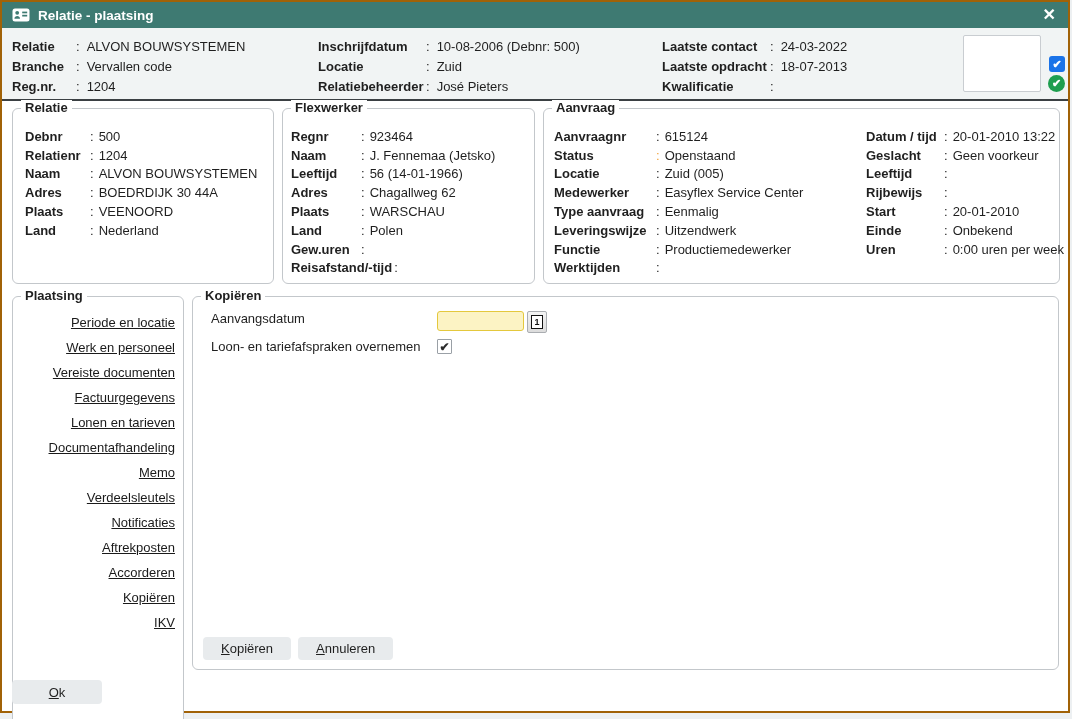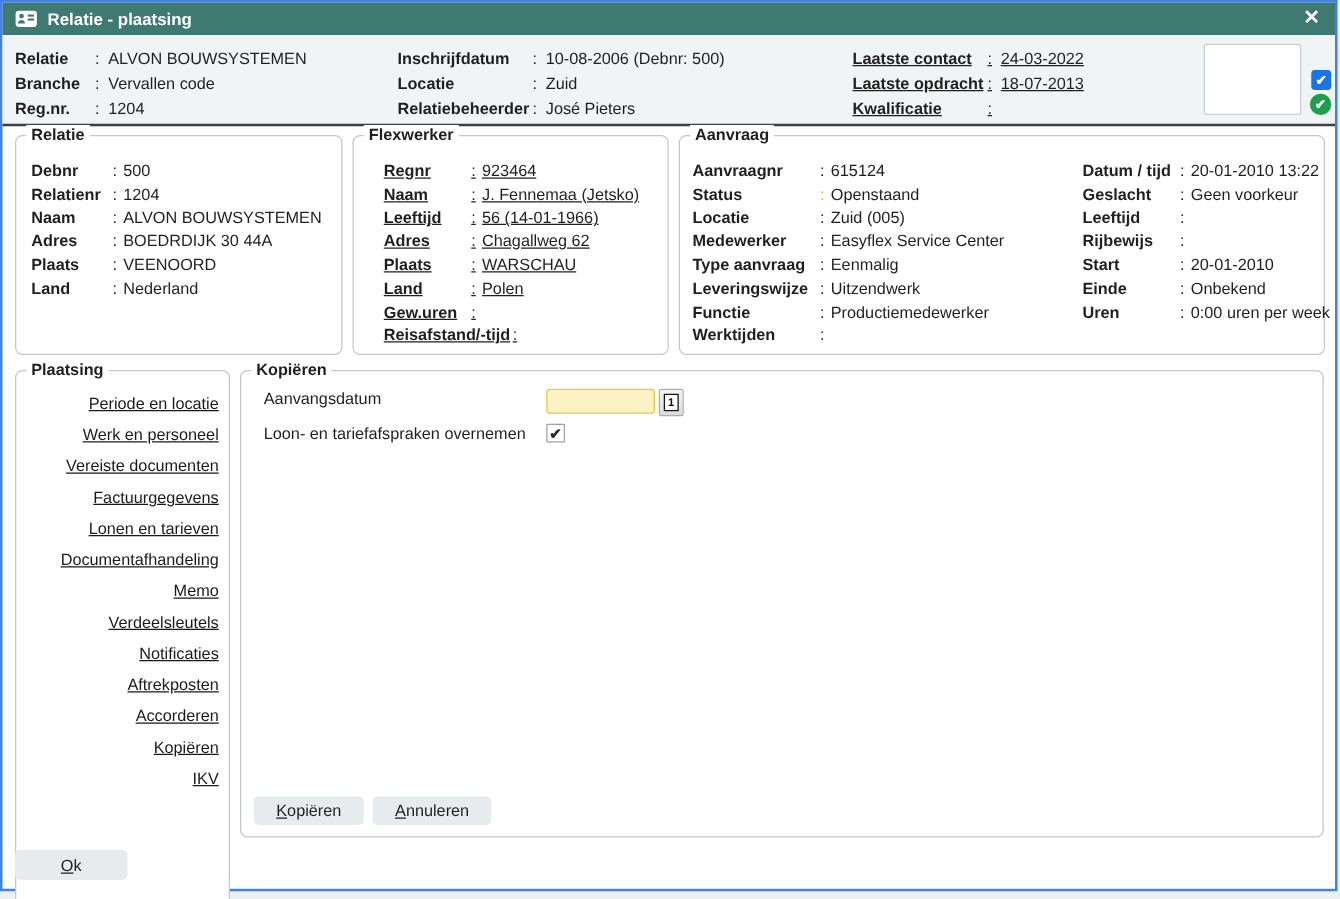--- a/index.html
+++ b/index.html
@@ -1,54 +1,54 @@
 <!DOCTYPE html>
 <html><head>
 <meta charset="utf-8">
 <style>
   * { margin:0; padding:0; box-sizing:border-box; }
   html,body { width:1072px; height:719px; font-family:"Liberation Sans", sans-serif; background:#EDF0F2; }
   body { position:relative; overflow:hidden; color:#1F1F1F; font-size:13px; }
 
   .dialog { position:absolute; left:0; top:0; width:1070px; height:713px;
-            border:2px solid #3b82f6; background:#fff; }
+            border:2px solid #a16207; background:#fff; }
 
   
   .titlebar { height:26px; background:#3E7A72; display:flex; align-items:center; padding:0 10px; }
   .title-icon { display:inline-flex; margin-right:8px; }
   .title-text { color:#fff; font-weight:bold; font-size:13.5px; flex:1; }
   .close-btn { color:#fff; font-weight:bold; font-size:16px; cursor:pointer; line-height:1; padding:0 2px; }
 
   
   .header { position:relative; height:73px; background:#F1F4F4; border-bottom:2px solid #3B4043; }
   .hcol { position:absolute; top:8px; }
   .hcol1 { left:10px; }
   .hcol2 { left:316px; }
-  .hcol3 { left:680px;text-decoration:underline; }
+  .hcol3 { left:660px; }
   .hrow { display:flex; height:20px; align-items:center; }
   .hlbl { font-weight:bold; }
   .hcol1 .hlbl { min-width:62px; }
   .hcol2 .hlbl { min-width:106px; }
   .hcol3 .hlbl { min-width:106px; }
   .colon { padding:0 7px 0 2px; }
   .photo-box { position:absolute; left:961px; top:7px; width:78px; height:57px; background:#fff;
                border:1px solid #C9CDD1; border-radius:2px; }
   .flag-check { position:absolute; left:1047px; top:28px; width:16px; height:16px; background:#1A73E8;
                 border-radius:3px; color:#fff; font-size:11px; font-weight:bold;
                 display:flex; align-items:center; justify-content:center; }
   .flag-ok { position:absolute; left:1046px; top:47px; width:17px; height:17px; background:#1E9E4F;
              border-radius:50%; color:#fff; font-size:11px; font-weight:bold;
              display:flex; align-items:center; justify-content:center; }
 
   
   .gbox { position:absolute; border:1px solid #C3C7CB; border-radius:6px; background:#fff; }
   .legend { position:absolute; top:-9px; left:8px; background:#fff; padding:0 4px;
             font-weight:bold; font-size:13px; }
   .p-relatie    { left:10px;  top:106px; width:262px; height:176px; padding:18px 10px 0 12px; }
-  .p-flexwerker { left:280px; top:106px; width:253px; height:176px; padding:18px 8px 0 24px;text-decoration:underline; }
+  .p-flexwerker { left:280px; top:106px; width:253px; height:176px; padding:18px 8px 0 8px; }
   .p-aanvraag   { left:541px; top:106px; width:517px; height:176px; padding:18px 24px 0 10px; }
   .prow { display:flex; height:18.8px; align-items:center; white-space:nowrap; }
   .plbl { font-weight:bold; }
   .p-relatie .plbl { min-width:63px; }
   .p-flexwerker .plbl { min-width:68px; }
   .aanv-col1 .plbl { min-width:100px; }
   .aanv-col2 .plbl { min-width:76px; }
   .prow .colon { padding:0 5px 0 2px; }
   .aanv-col1 { position:absolute; left:10px; top:18px; }
   .aanv-col2 { position:absolute; left:286px; top:18px;margin-left:36px; }

